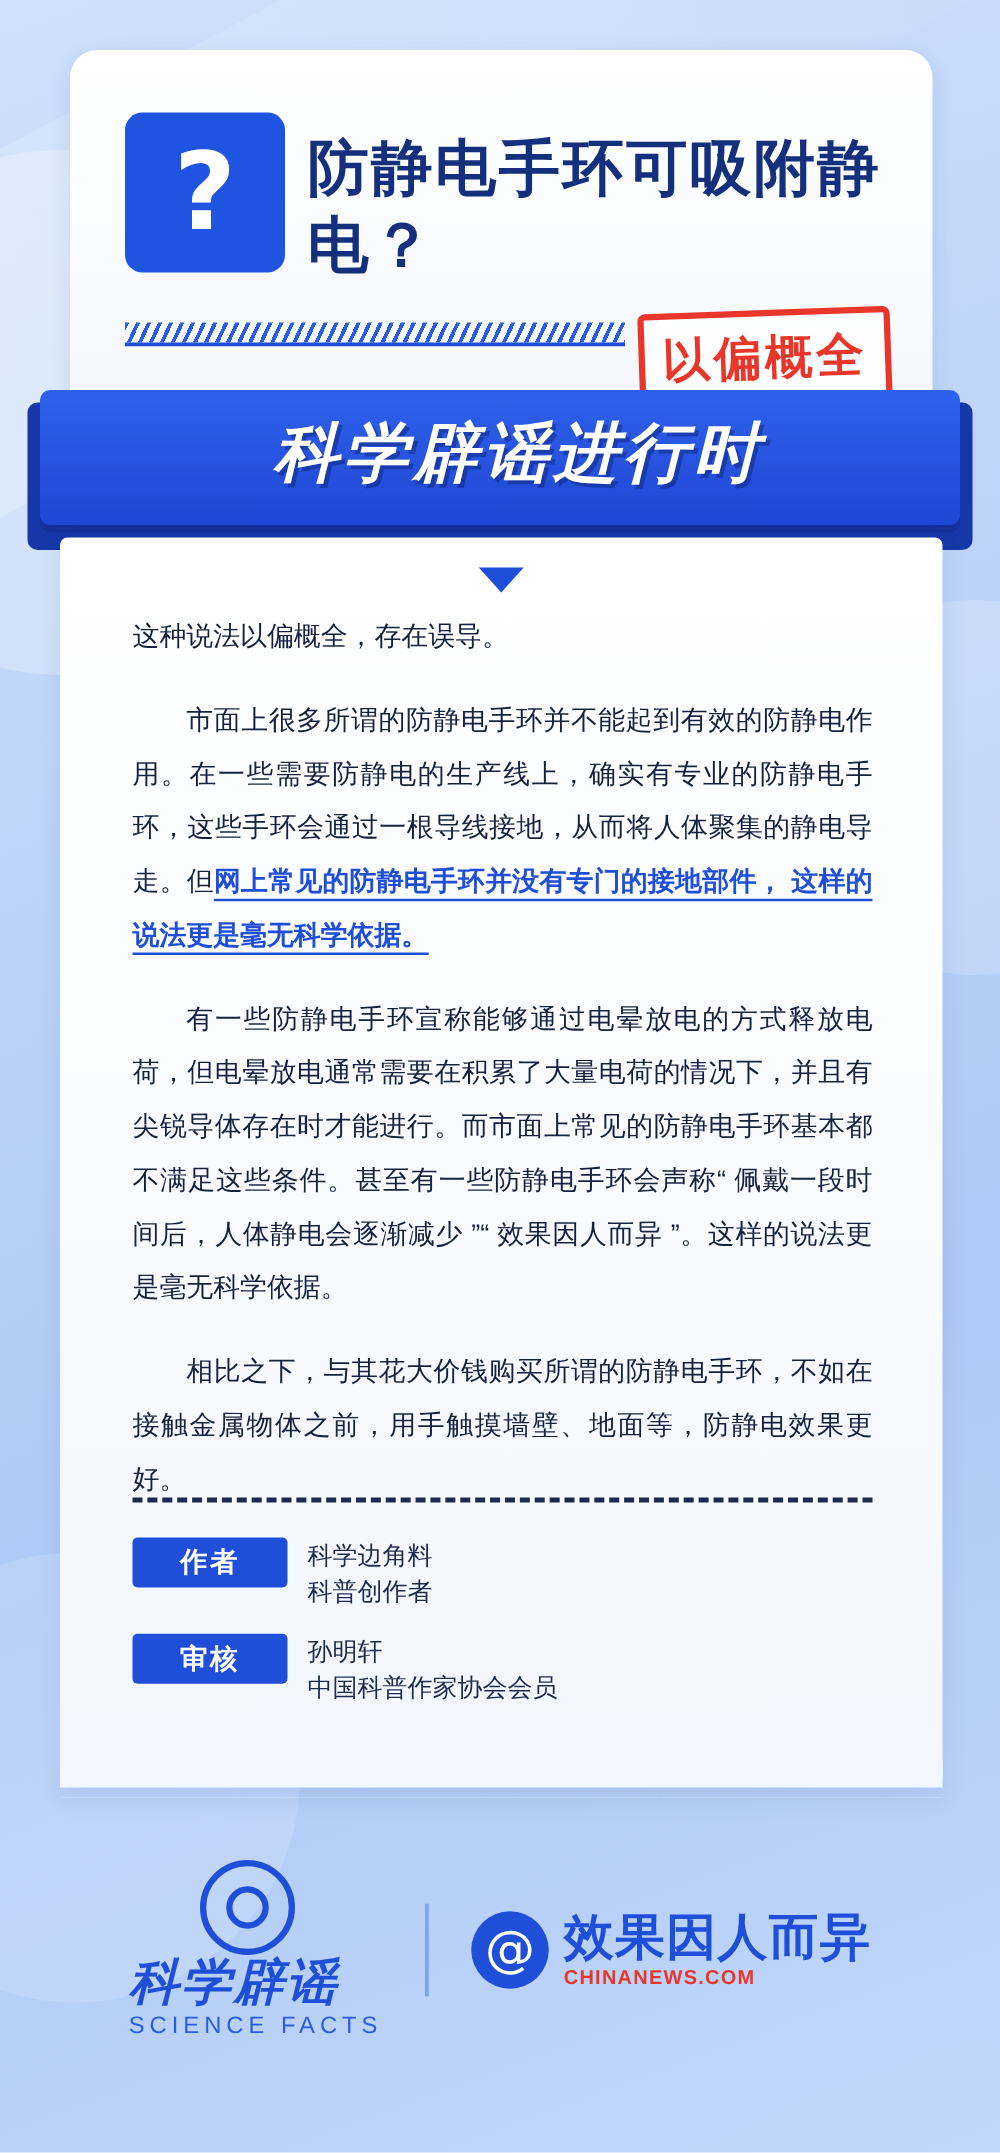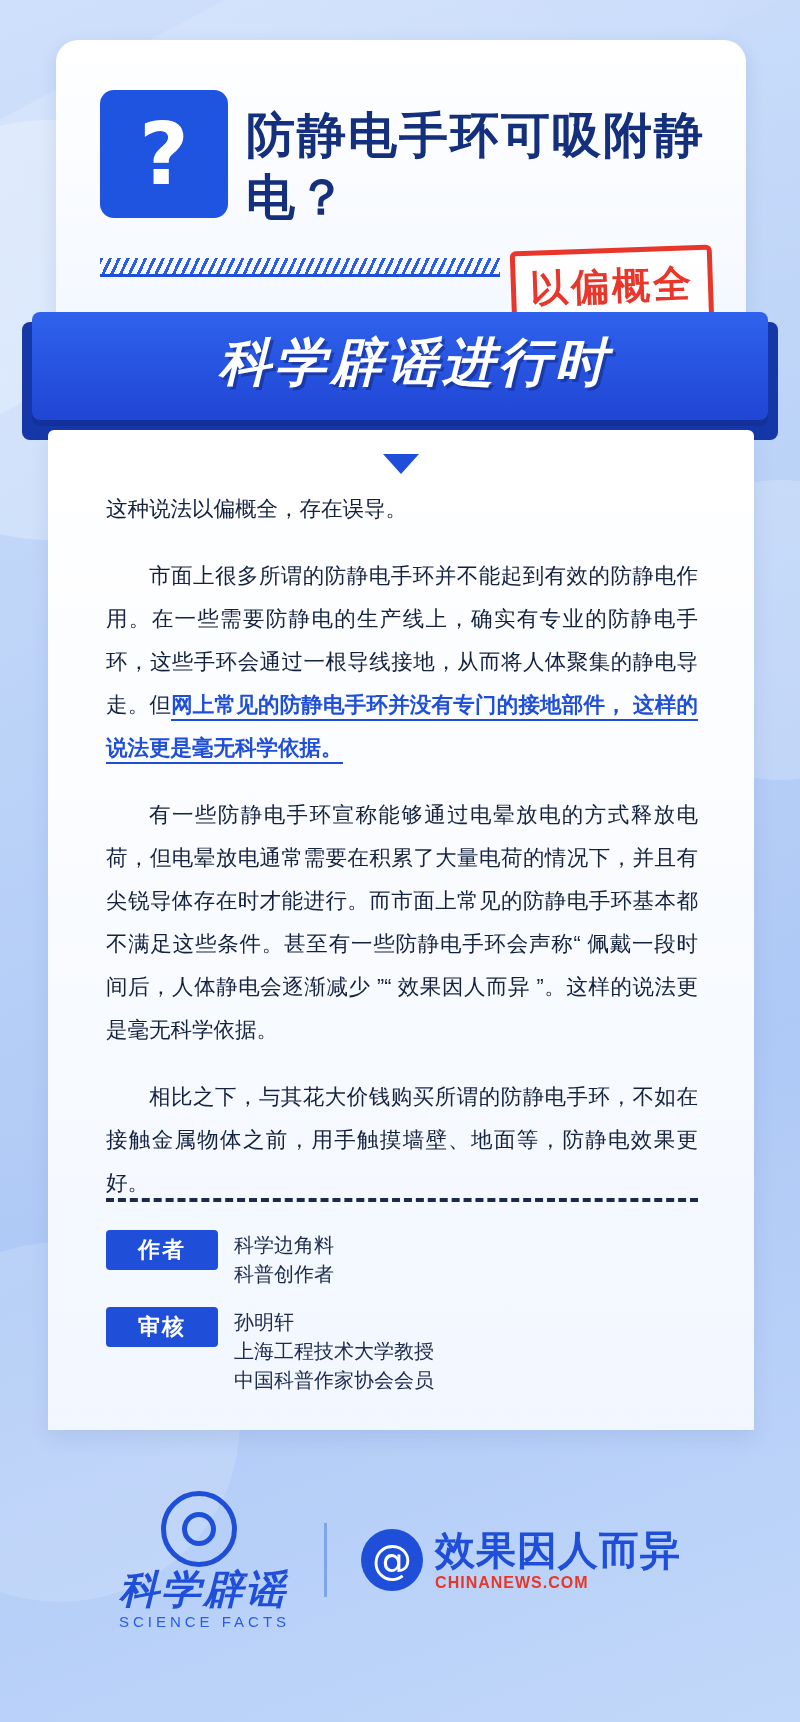--- a/index.html
+++ b/index.html
@@ -195,21 +195,21 @@
     top: 800px;
     width: 600px;
   }
   .credit-row {
     display: flex;
     align-items: flex-start;
     margin-bottom: 18px;
   }
   .credit-tag {
     flex: 0 0 auto;
-    width: 112px;
+    width: 124px;
     height: 40px;
     background: #1f4fd8;
     color: #ffffff;
     font-size: 22px;
     font-weight: bold;
     letter-spacing: 2px;
     text-align: center;
     line-height: 40px;
     border-radius: 4px;
     margin-right: 16px;
@@ -265,21 +265,21 @@
     border-radius: 50%;
   }
   .logo-left .txt-main {
     font-size: 40px;
     font-weight: bold;
     font-style: italic;
     letter-spacing: 2px;
     line-height: 44px;
   }
   .logo-left .txt-sub {
-    font-size: 15px;
+    font-size: 19px;
     letter-spacing: 4px;
     color: #2a5ce6;
     text-align: center;
     margin-top: 2px;
   }
   .divider-v {
     width: 3px;
     height: 74px;
     background: #7ea4ea;
     margin: 0 34px;
@@ -352,21 +352,20 @@
         <div class="credit-tag">作者</div>
         <div class="credit-lines">
           <div>科学边角料</div>
           <div>科普创作者</div>
         </div>
       </div>
       <div class="credit-row">
         <div class="credit-tag">审核</div>
         <div class="credit-lines">
           <div>孙明轩</div>
-          <div>上海工程技术大学教授</div>
           <div>中国科普作家协会会员</div>
         </div>
       </div>
     </div>
 </div>
 <div class="scallop"></div>
 
 <div class="footer">
   <div class="logo-left">
     <div class="mark"></div>

